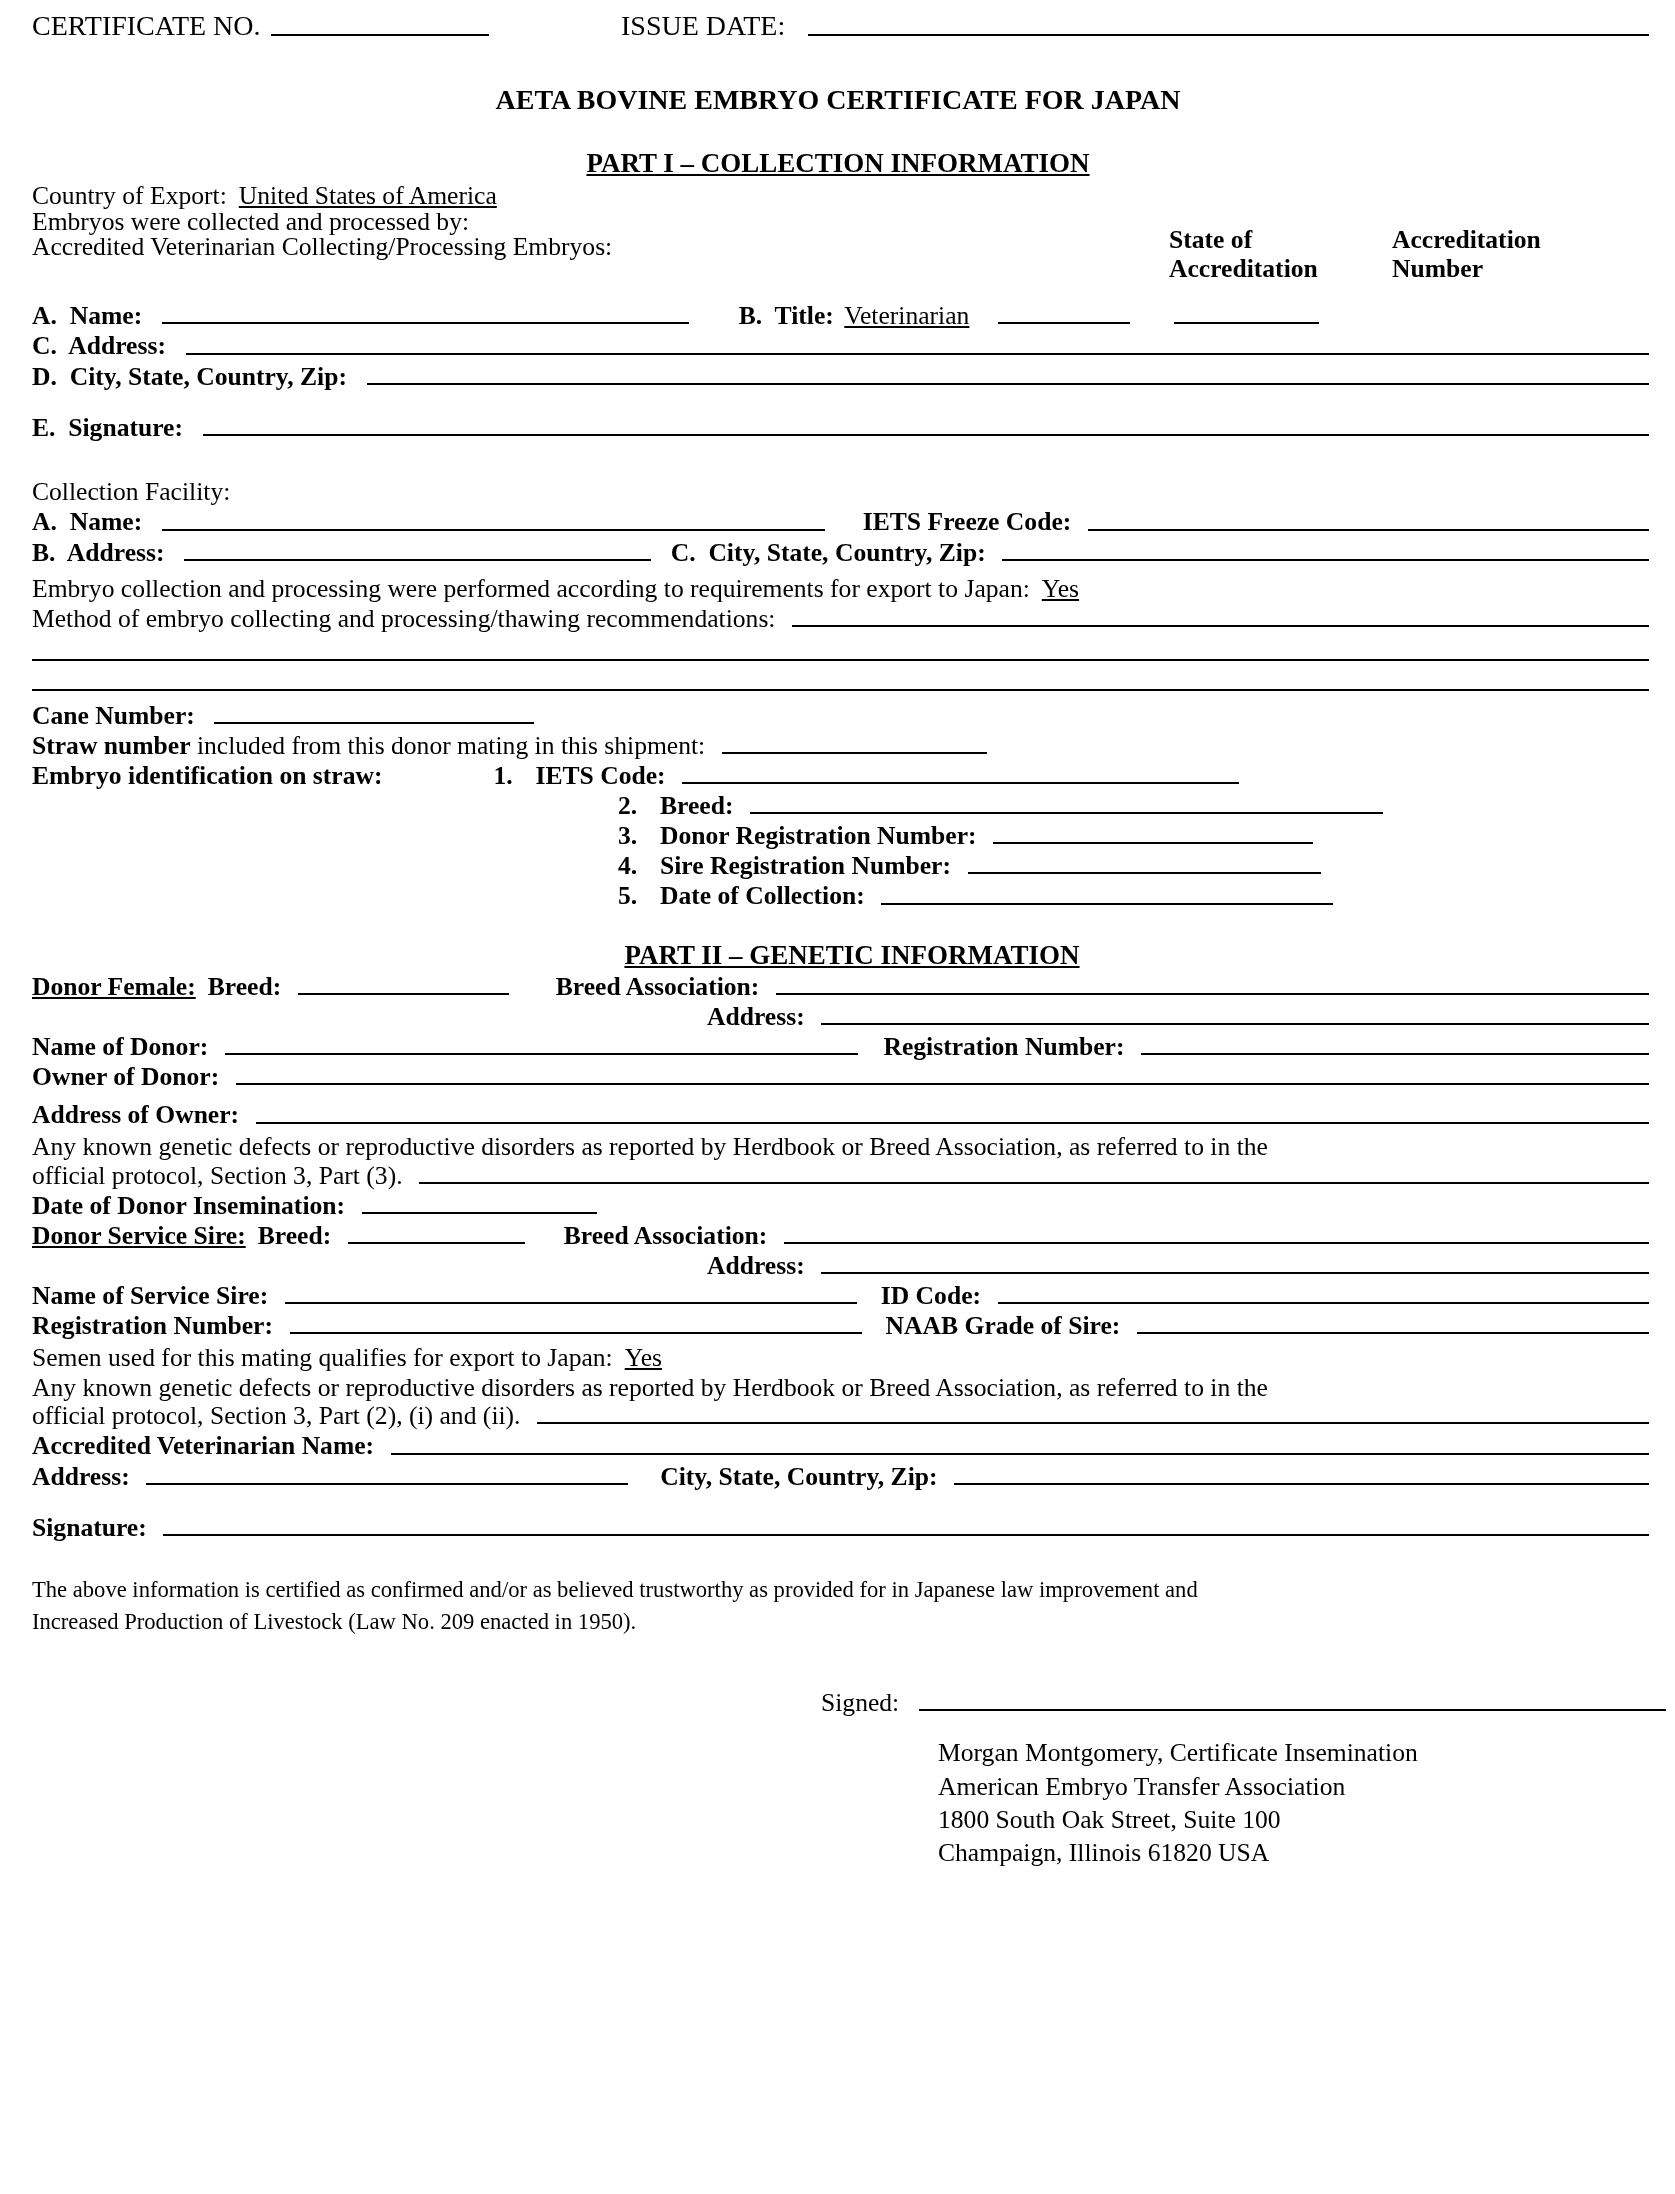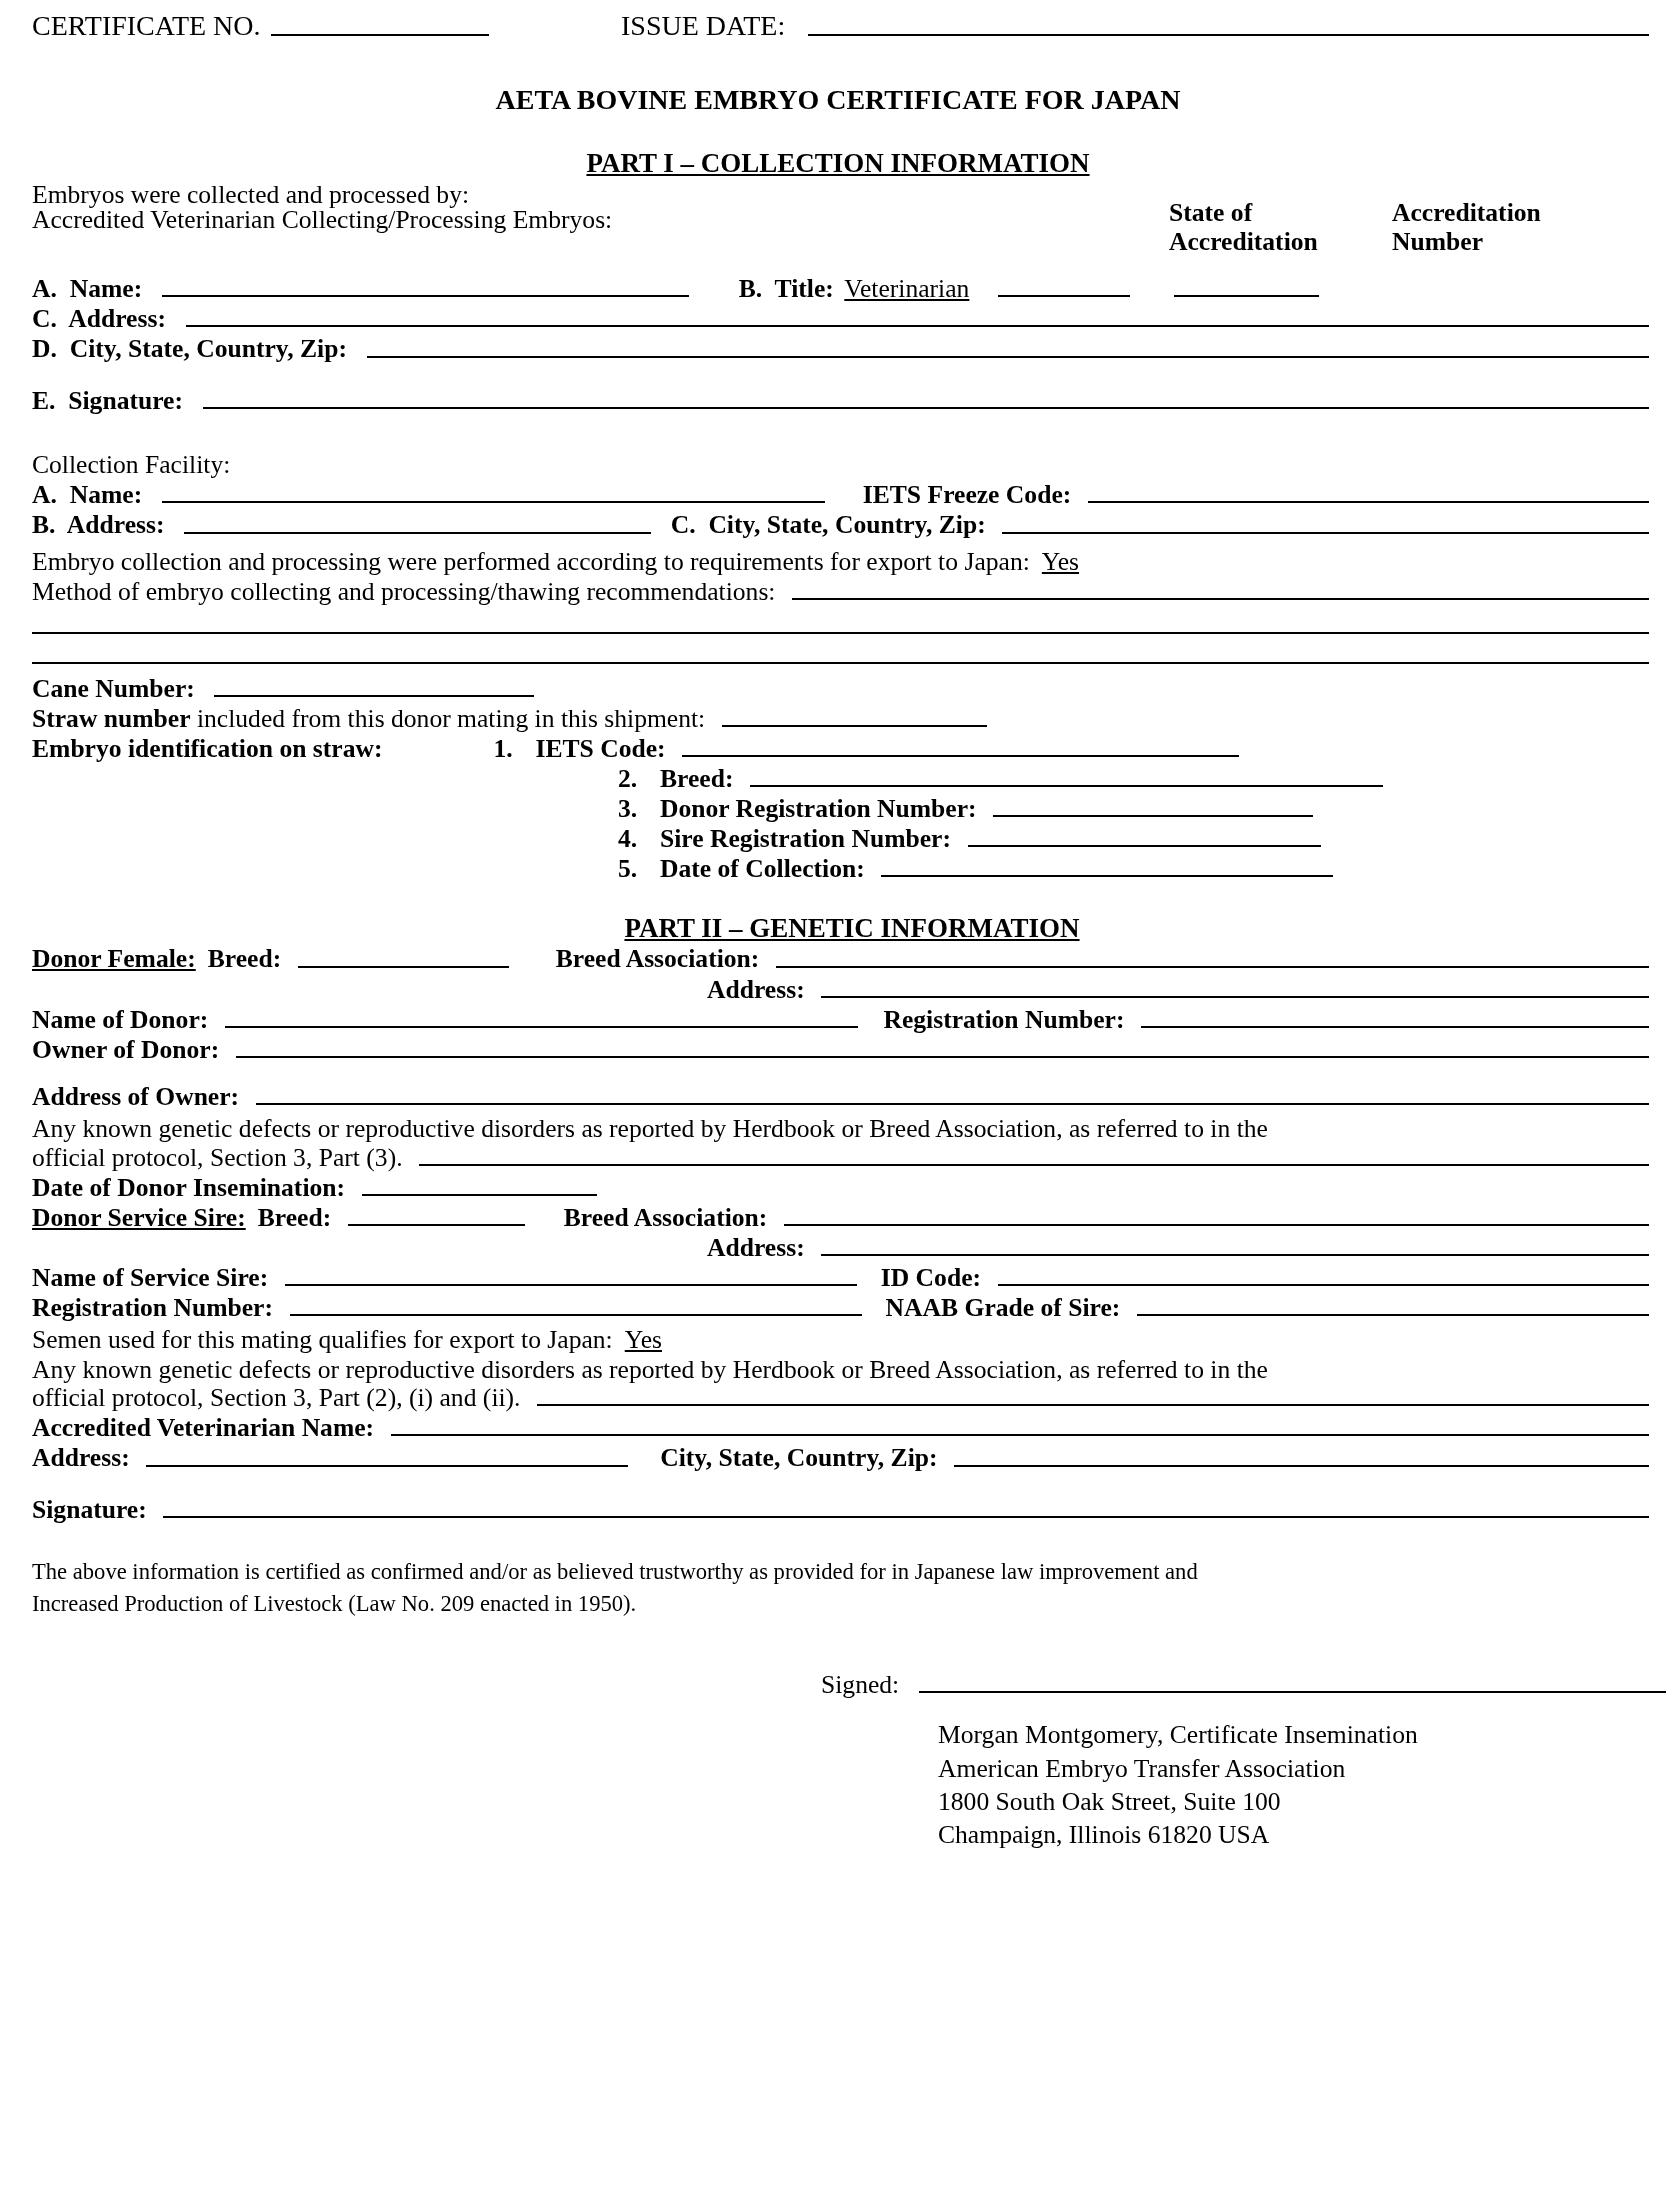--- a/index.html
+++ b/index.html
@@ -125,20 +125,24 @@
     <span class="blank" style="width:218px;margin-left:10.5px;"></span>
     <span class="spacer" style="width:132px;"></span>
     <span class="lbl">ISSUE DATE:</span>
     <span class="blank grow" style="margin-left:22.6px;"></span>
   </div>
 
   <div class="title">AETA BOVINE EMBRYO CERTIFICATE FOR JAPAN</div>
 
   <div class="parthead"><span>PART I – COLLECTION INFORMATION</span></div>
 
+  <div class="row" style="padding-top:1.5px;">
+    <span class="lbl">Country of Export:</span>
+    <span class="lbl u" style="margin-left:12px;">United States of America</span>
+  </div>
 
   <div class="row">
     <span class="lbl">Embryos were collected and processed by:</span>
   </div>
 
   <div class="row">
     <span class="lbl">Accredited Veterinarian Collecting/Processing Embryos:</span>
   </div>
 
   <div class="acc-head" style="margin-top:-35px;">
@@ -278,21 +282,21 @@
     <span class="spacer" style="width:25.6px;"></span>
     <span class="lbl b">Registration Number:</span>
     <span class="blank grow" style="margin-left:16.6px;"></span>
   </div>
 
   <div class="row" style="margin-top:4.5px;">
     <span class="lbl b">Owner of Donor:</span>
     <span class="blank grow" style="margin-left:16.6px;"></span>
   </div>
 
-  <div class="row" style="margin-top:22px;">
+  <div class="row" style="margin-top:13px;">
     <span class="lbl b">Address of Owner:</span>
     <span class="blank grow" style="margin-left:16.6px;"></span>
   </div>
 
   <div class="row" style="margin-top:6px;">
     <span class="lbl">Any known genetic defects or reproductive disorders as reported by Herdbook or Breed Association, as referred to in the</span>
   </div>
   <div class="row" style="margin-top:3px;">
     <span class="lbl">official protocol, Section 3, Part (3).</span>
     <span class="blank grow" style="margin-left:16.6px;"></span>

